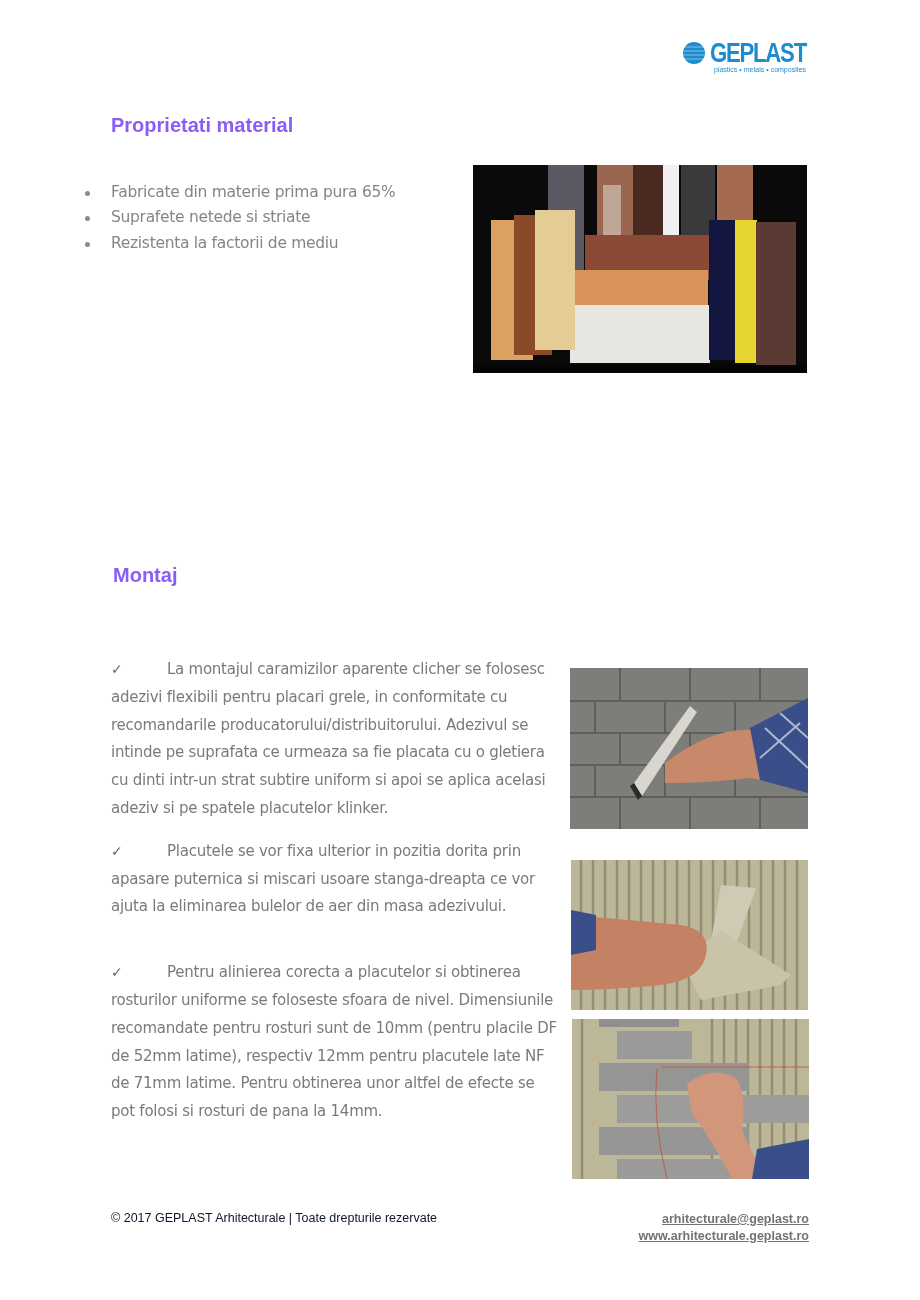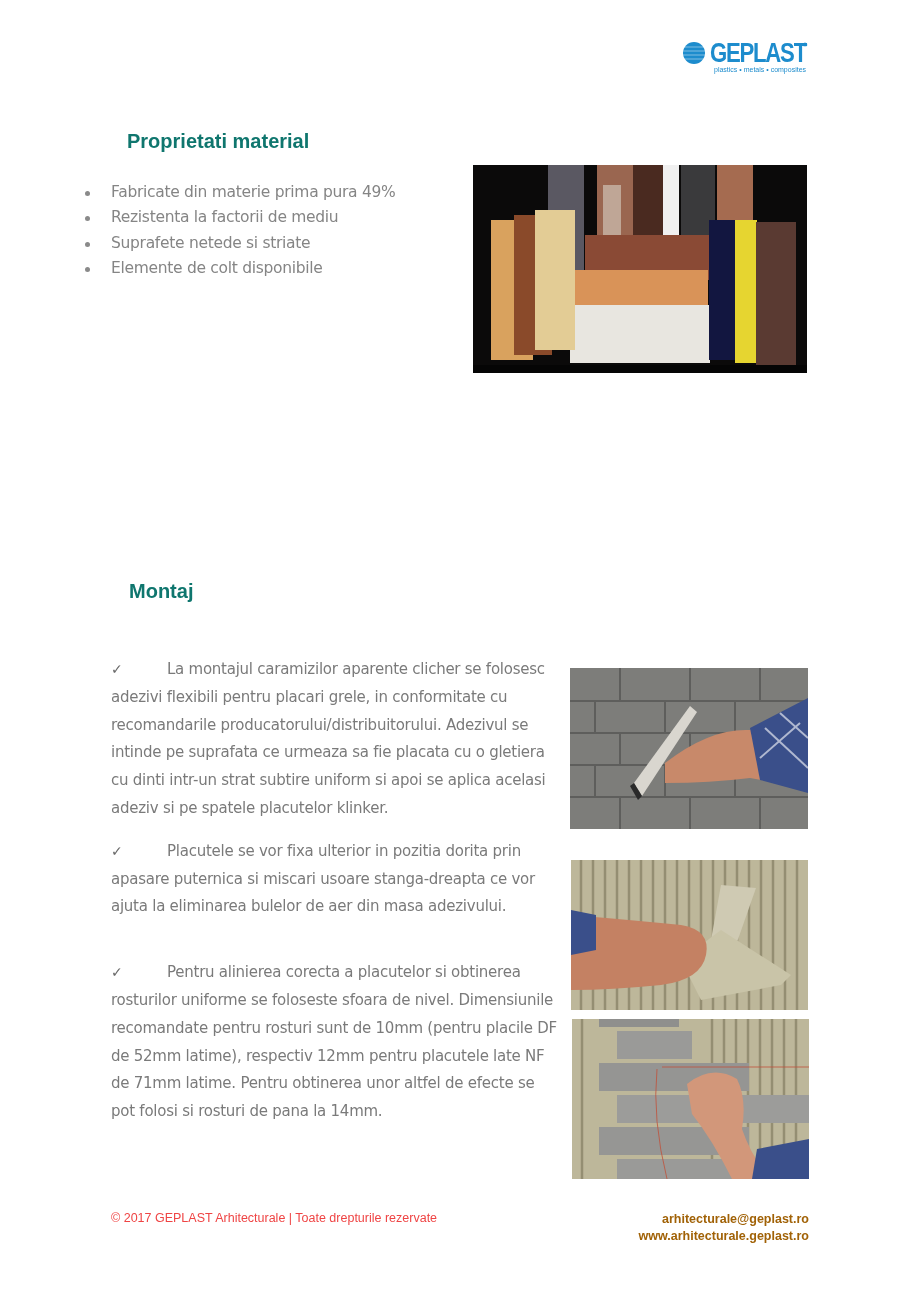--- a/index.html
+++ b/index.html
@@ -10,45 +10,45 @@
   
   .logo { left: 680px; top: 38px; width: 130px; height: 40px; }
   .logo-mark { position: absolute; left: 2px; top: 3px; width: 24px; height: 24px; }
   .logo-word { position: absolute; left: 30px; top: 0px; font-family: "Liberation Sans", sans-serif;
                font-weight: bold; font-size: 27px; color: #1d8ccd; letter-spacing: -1.5px;
                transform: scaleX(0.82); transform-origin: left top; line-height: 30px; }
   .logo-reg { position: absolute; left: 122px; top: 3px; font-size: 6px; color: #1d8ccd; }
   .logo-tag { position: absolute; left: 34px; top: 28px; font-size: 7px; color: #1d8ccd;
               font-family: "Liberation Sans", sans-serif; letter-spacing: 0px; white-space: nowrap; }
 
-  h2 { margin: 16px; font-family: "Liberation Sans", sans-serif; font-weight: bold;
-       font-size: 20px; color: #0f766e; }
+  h2 { margin: 0; font-family: "Liberation Sans", sans-serif; font-weight: bold;
+       font-size: 20px; color: #8b5cf6; }
   .h-prop { left: 111px; top: 114px; }
   .h-montaj { left: 113px; top: 564px; }
 
   .bullets { left: 82px; top: 180px; margin: 0; padding: 0; list-style: none; }
   .bullets li { position: relative; padding-left: 29px; font-size: 15.5px; line-height: 25.4px;
                 color: #858585; font-family: "DejaVu Sans", sans-serif; white-space: nowrap;
                 letter-spacing: -0.3px; }
   .bullets li::before { content: ""; position: absolute; left: 3px; top: 11px; width: 5px; height: 5px;
                         border-radius: 50%; background: #8a8a8a; }
 
   .photo { overflow: hidden; }
   .photo svg { display: block; width: 100%; height: 100%; }
 
   .p-blocks { left: 111px; top: 656px; width: 448px; }
   .para { font-size: 15px; line-height: 27.8px; color: #7a7a7a; margin: 0; letter-spacing: -0.25px;
           font-family: "DejaVu Sans", sans-serif; }
   .check { display: inline-block; width: 56px; color: #6a6a6a; font-size: 14px; }
 
-  .footer-left { left: 111px; top: 1211px; font-size: 12.5px; color: #ef4444;
+  .footer-left { left: 111px; top: 1211px; font-size: 12.5px; color: #0f172a;
                  font-family: "Liberation Sans", sans-serif; }
   .footer-right { right: 111px; top: 1211px; text-align: right; font-size: 12.5px;
                   font-family: "Liberation Sans", sans-serif; font-weight: bold; line-height: 17px; }
-  .footer-right a { color: #a16207; display: block; }
+  .footer-right a { color: #737373; text-decoration: underline; display: block; }
 </style>
 </head>
 <body>
 
 <div class="abs logo">
   <svg class="logo-mark" viewBox="0 0 24 24">
     <circle cx="12" cy="12" r="11" fill="#1d8ccd"></circle>
     <g stroke="#ffffff" stroke-width="0.8" opacity="0.55">
       <line x1="2" y1="6" x2="22" y2="6"></line>
         <line x1="1" y1="10" x2="23" y2="10"></line>
@@ -57,24 +57,23 @@
     </g>
   </svg>
   <span class="logo-word">GEPLAST</span>
   <span class="logo-reg">®</span>
   <span class="logo-tag">plastics • metals • composites</span>
 </div>
 
 <h2 class="abs h-prop">Proprietati material</h2>
 
 <ul class="abs bullets">
-  <li>Fabricate din materie prima pura 49%</li>
+  <li>Fabricate din materie prima pura 65%</li>
+  <li>Suprafete netede si striate</li>
   <li>Rezistenta la factorii de mediu</li>
-  <li>Suprafete netede si striate</li>
-  <li>Elemente de colt disponibile</li>
 </ul>
 
 <div class="abs photo" style="left:473px; top:165px; width:334px; height:208px;">
   <svg viewBox="0 0 334 208" preserveAspectRatio="none">
     <rect width="334" height="208" fill="#0b0a0a"></rect>
     <rect x="75" y="0" width="36" height="130" fill="#5a5862"></rect>
     <rect x="124" y="0" width="36" height="95" fill="#9a6650"></rect>
     <rect x="130" y="20" width="18" height="50" fill="#d9d0c4" opacity="0.6"></rect>
     <rect x="160" y="0" width="30" height="95" fill="#4a2a20"></rect>
     <rect x="190" y="0" width="16" height="80" fill="#f0f0f0"></rect>

